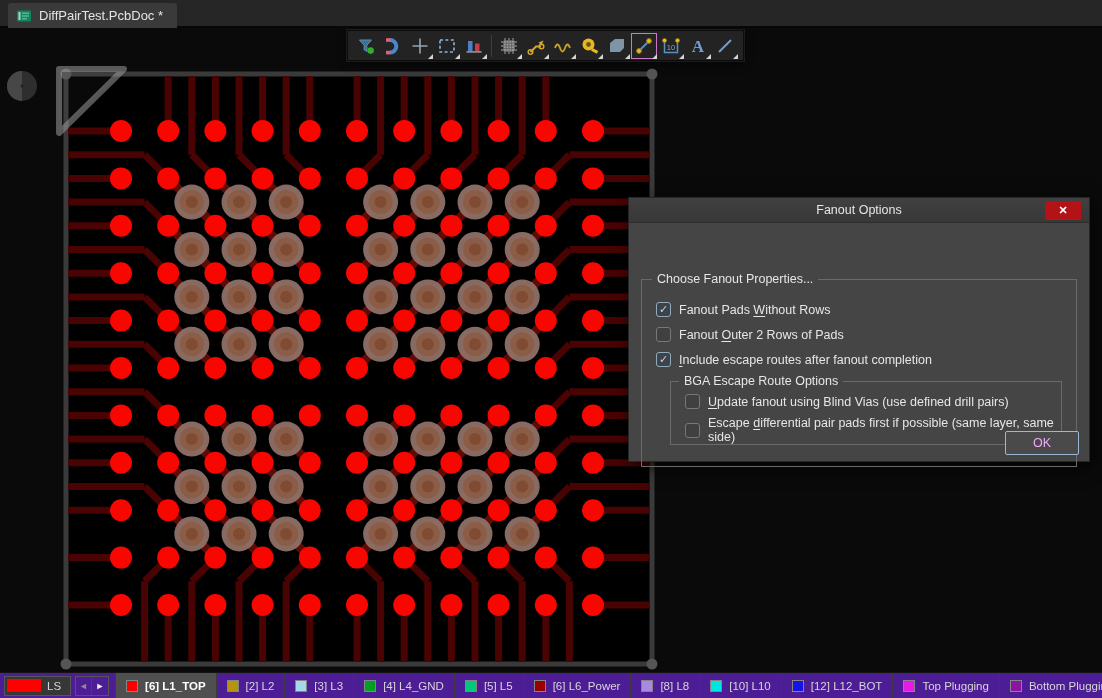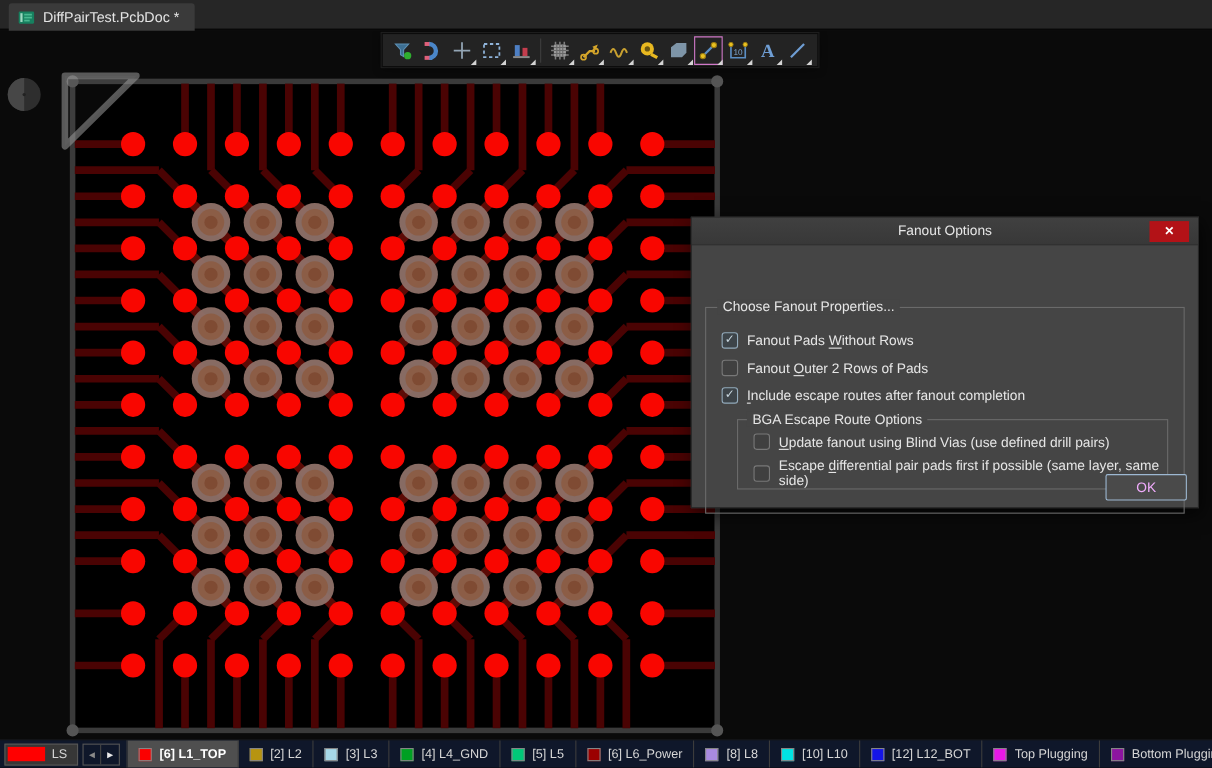--- a/index.html
+++ b/index.html
@@ -54,21 +54,21 @@
   .bga-label { position:absolute; top:-8px; left:8px; background:#454545; padding:0 5px; }
   .bga-rows { padding-top:12px; }
   .bga-rows .chk-row { margin-bottom:7px; }
   .u-char { text-decoration:underline; text-underline-offset:2px; }
   .ok-btn { position:absolute; right:10px; bottom:6px; width:74px; height:24px;
             border:1px solid #9db8d2; border-radius:2px; background:#4a4a4a;
             color:#f0abfc; font-size:12.5px; display:flex; align-items:center;
             justify-content:center; cursor:default; }
 
   
-  .layerbar { position:absolute; left:0; bottom:0; width:100%; height:26px; background:#0f172a;
+  .layerbar { position:absolute; left:0; bottom:0; width:100%; height:26px; background:#4c1d95;
               border-top:1px solid #141414; display:flex; align-items:center; z-index:30;
               font-size:11.5px; color:#d6d6d6; padding-left:4px; gap:4px; }
   .ls-group { display:flex; align-items:center; gap:6px; border:1px solid #565656;
               background:#373737; height:20px; padding:0 9px 0 2px; flex:none; }
   .ls-swatch { width:34px; height:13px; }
   .nav-group { display:flex; border:1px solid #565656; height:20px; flex:none; }
   .nav-btn { width:16px; display:flex; align-items:center; justify-content:center;
              font-size:9px; cursor:default; }
   .nav-btn.prev { color:#8a8a8a; border-right:1px solid #444; }
   .nav-btn.next { color:#ececec; }

